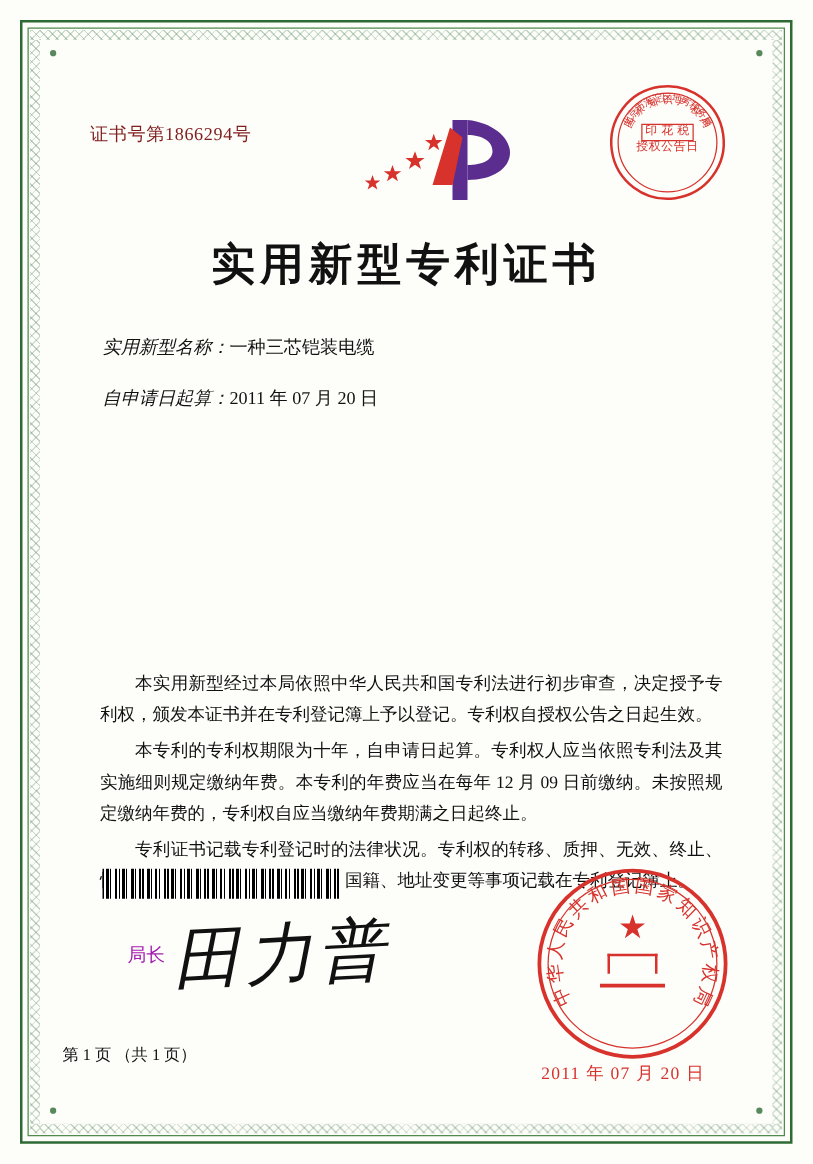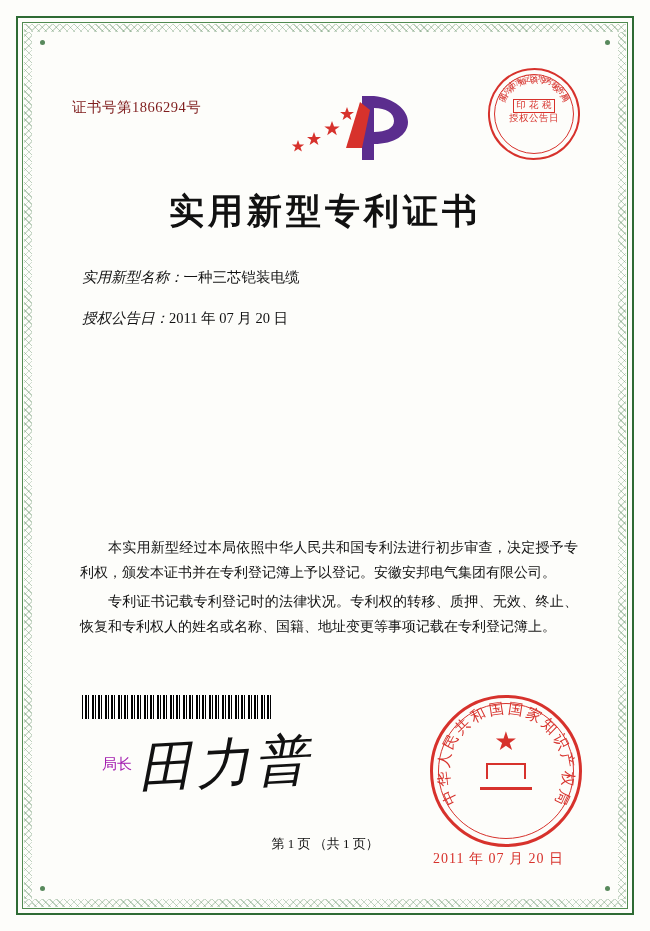--- a/index.html
+++ b/index.html
@@ -279,21 +279,20 @@
     color: #d7322c;
     letter-spacing: 1px;
   }
 
   
   .footer {
     position: absolute;
     left: 0;
     right: 0;
     bottom: 38px;
-    text-align: center;
     font-size: 13px;
     color: #111;
   }
 
   .arc-char {
     position: absolute;
     left: 50%;
     top: 50%;
     transform-origin: 0 0;
   }
@@ -363,26 +362,27 @@
         </div>
     </div>
 
     <div class="title">实用新型专利证书</div>
 
     <div class="fields">
       <div class="field">
         <span class="label">实用新型名称：</span><span class="value">一种三芯铠装电缆</span>
       </div>
       <div class="field">
-        <span class="label">授权公告日：</span><span class="value">2011 年 07 月 20 日</span>
+        <span class="label">自申请日起算：</span><span class="value">2011 年 07 月 20 日</span>
       </div>
     </div>
 
     <div class="paras">
-      <p>本实用新型经过本局依照中华人民共和国专利法进行初步审查，决定授予专利权，颁发本证书并在专利登记簿上予以登记。安徽安邦电气集团有限公司。</p>
+      <p>本实用新型经过本局依照中华人民共和国专利法进行初步审查，决定授予专利权，颁发本证书并在专利登记簿上予以登记。专利权自授权公告之日起生效。</p>
+      <p>本专利的专利权期限为十年，自申请日起算。专利权人应当依照专利法及其实施细则规定缴纳年费。本专利的年费应当在每年 12 月 09 日前缴纳。未按照规定缴纳年费的，专利权自应当缴纳年费期满之日起终止。</p>
       <p>专利证书记载专利登记时的法律状况。专利权的转移、质押、无效、终止、恢复和专利权人的姓名或名称、国籍、地址变更等事项记载在专利登记簿上。</p>
     </div>
 
     <div class="barcode"></div>
 
     <div class="sig-label">局长</div>
     <div class="signature">田力普</div>
 
     <div class="seal-main">
       <div class="ring"></div>

